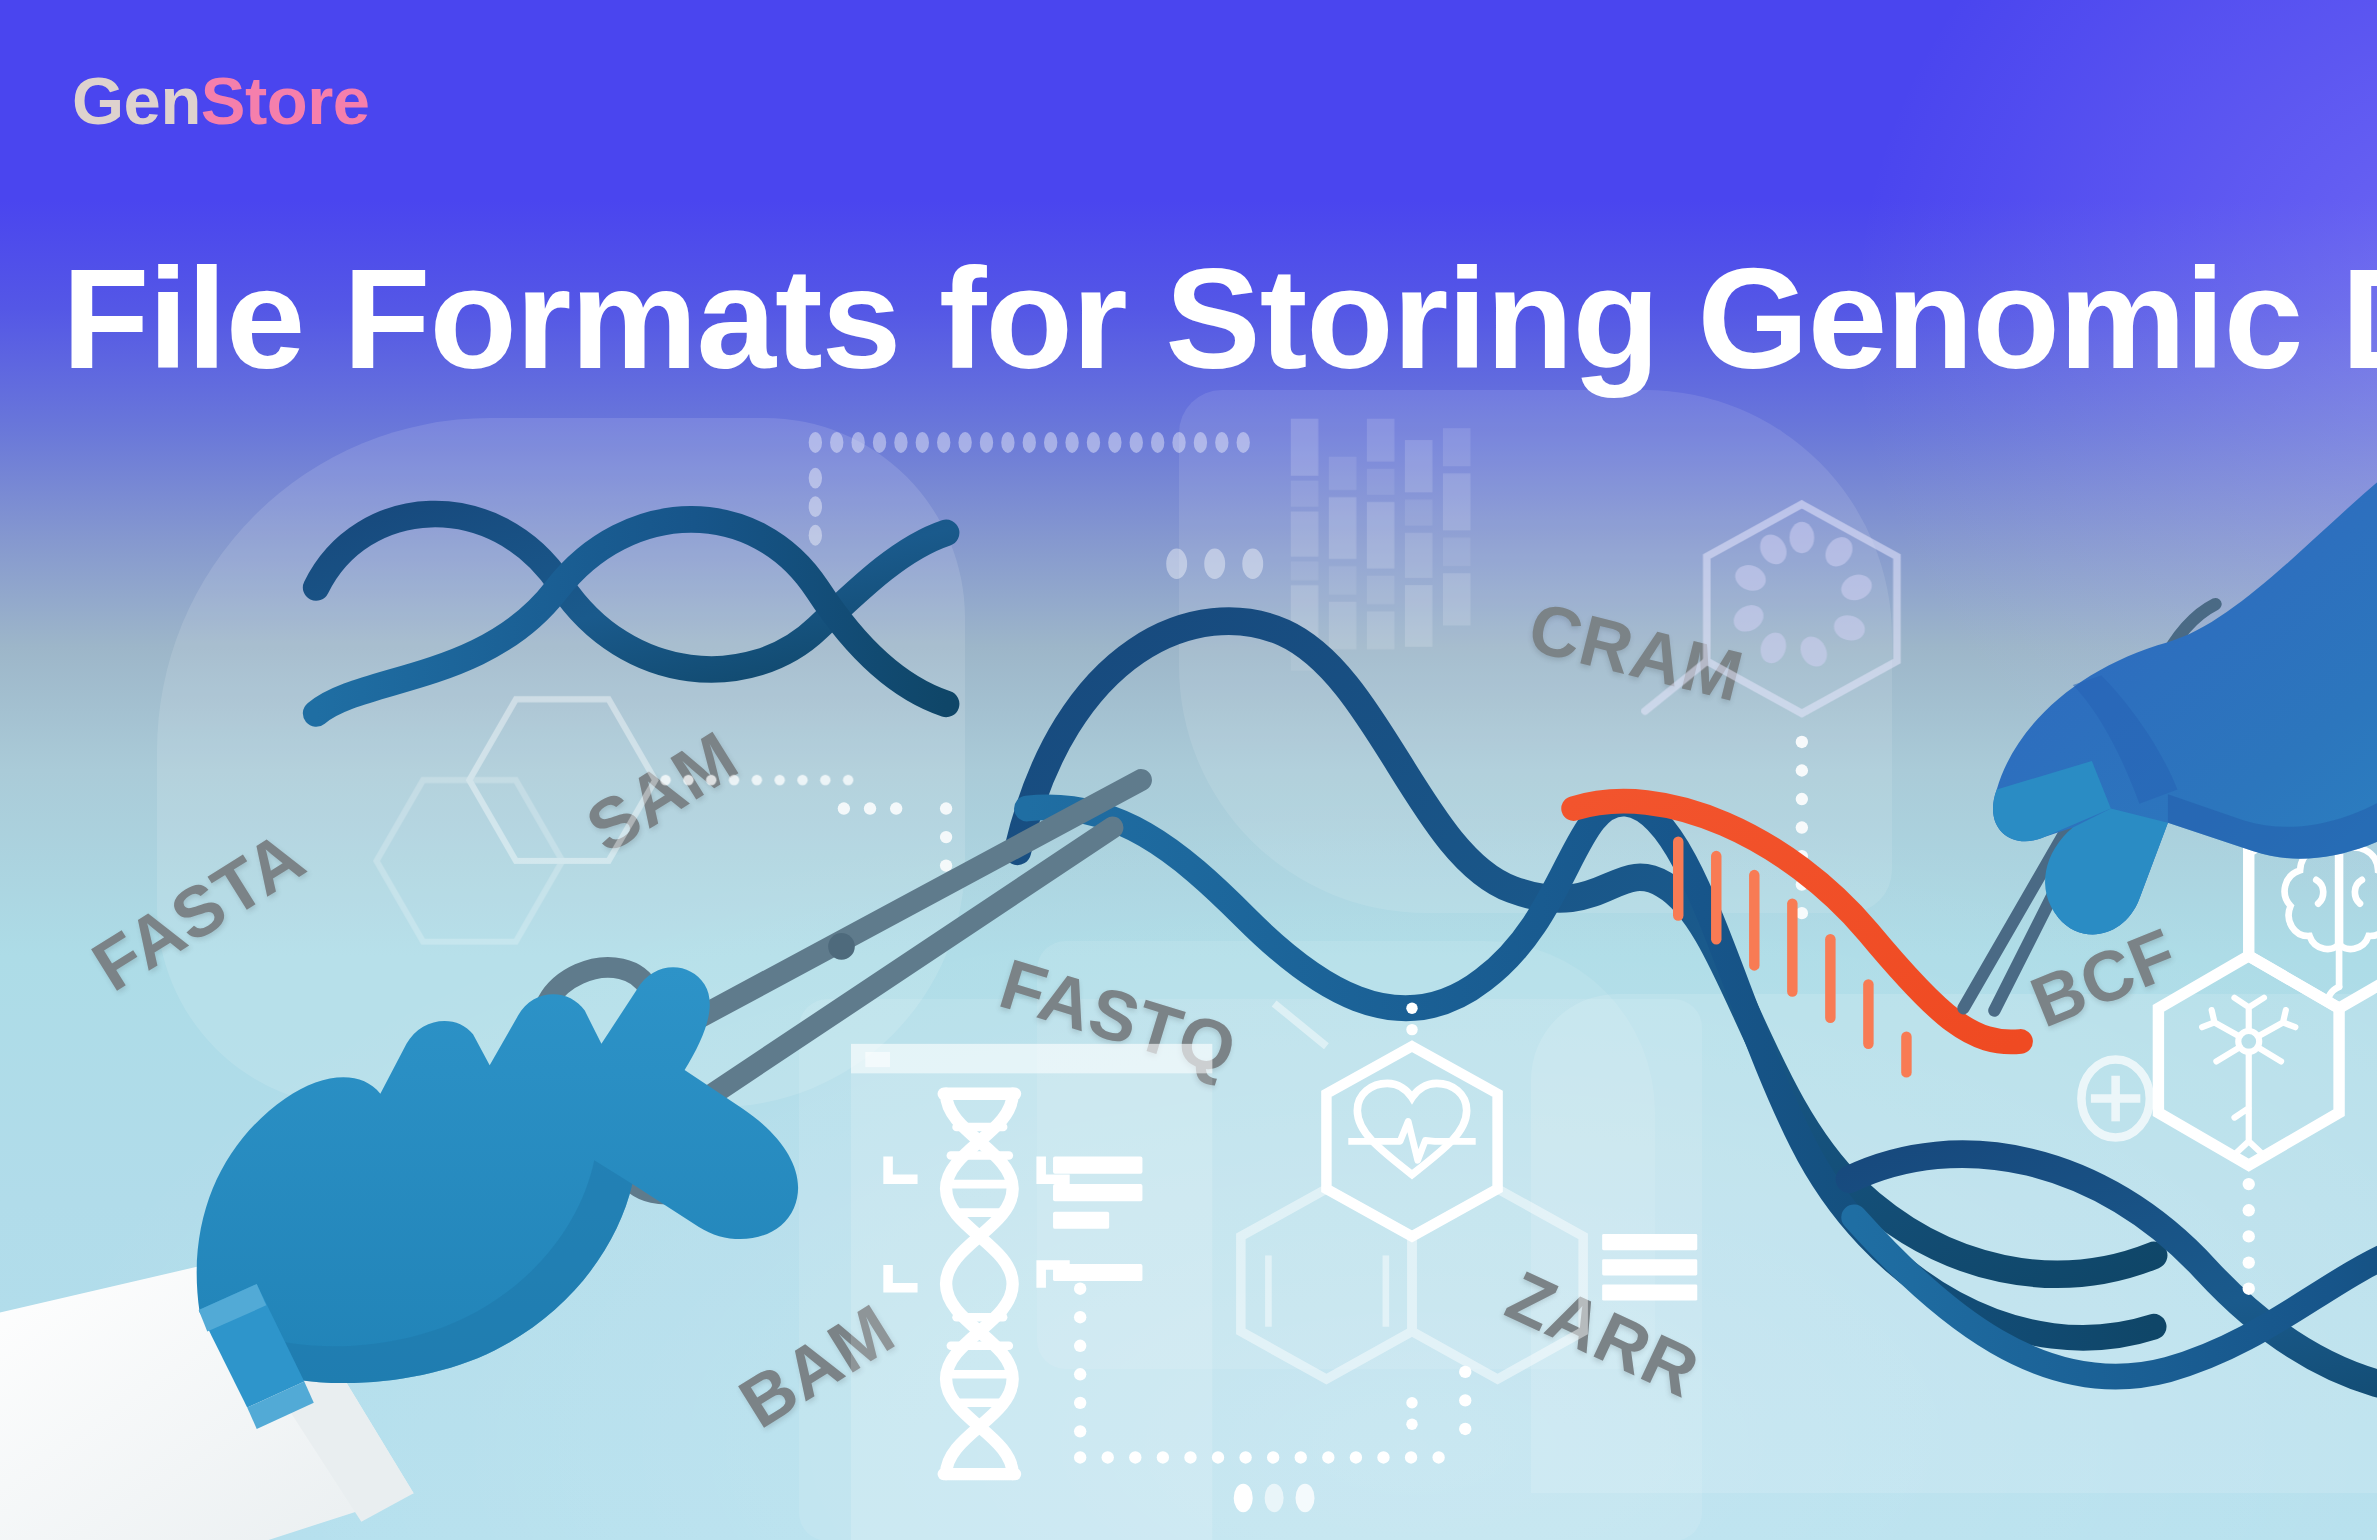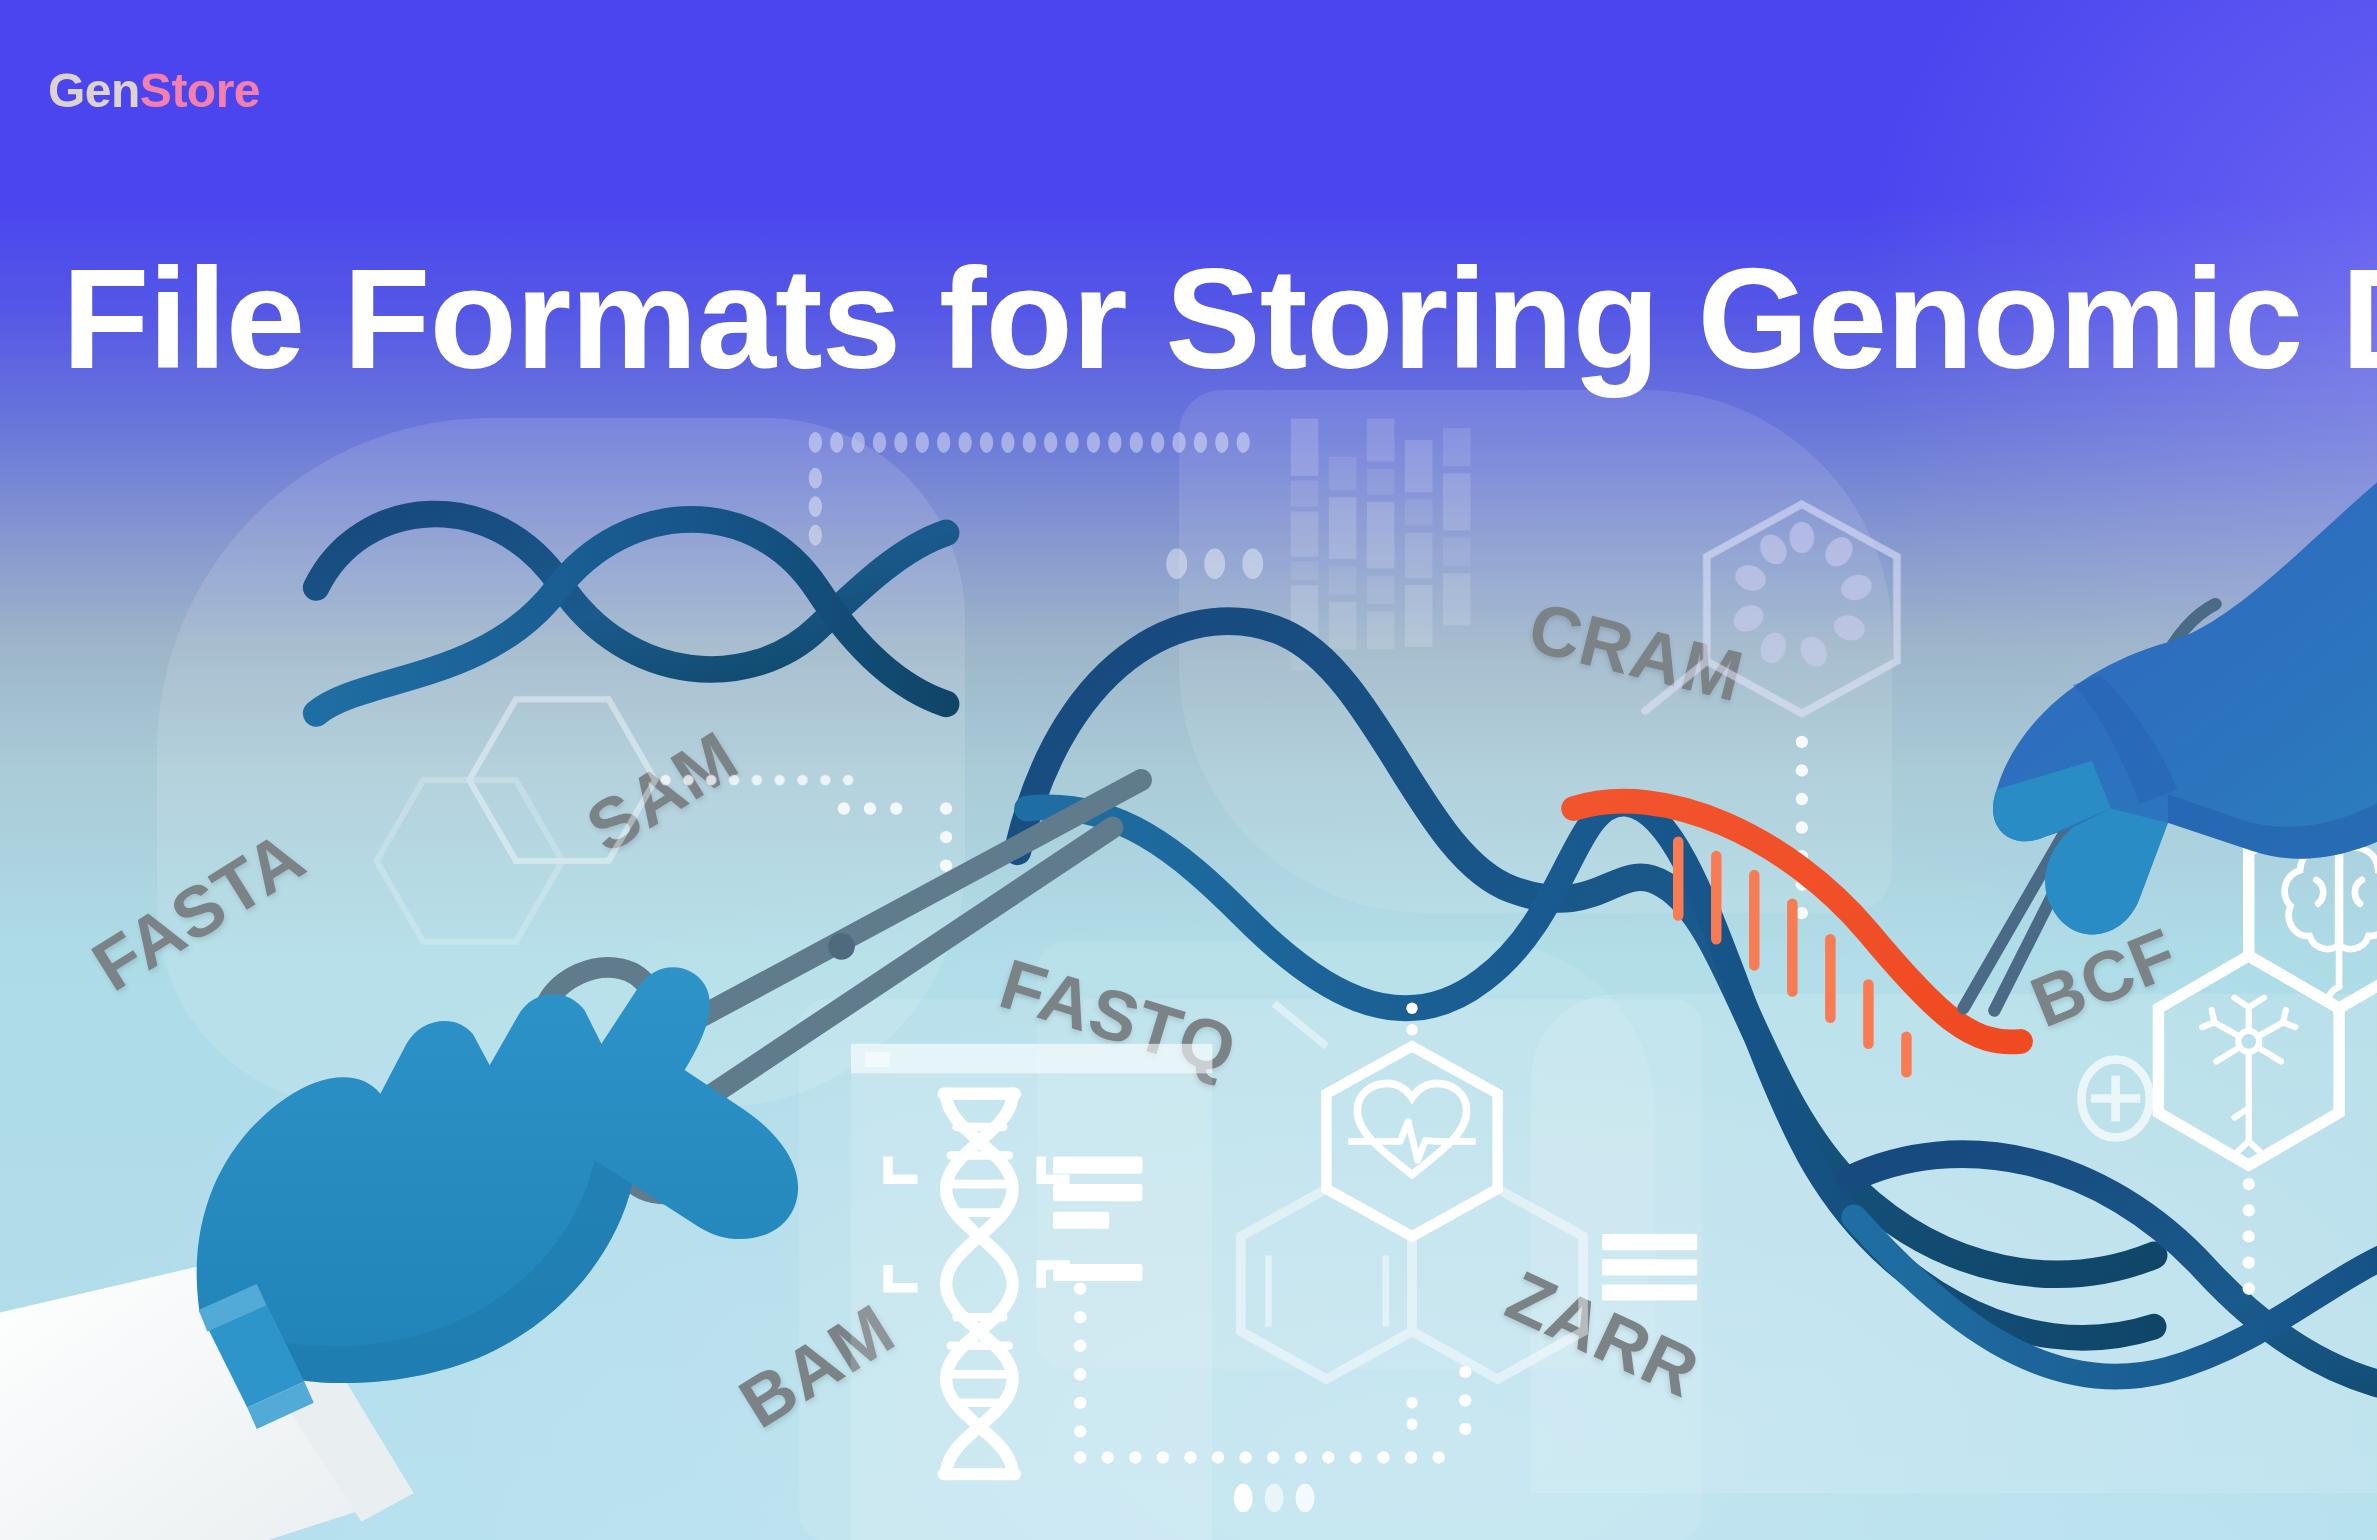--- a/index.html
+++ b/index.html
@@ -40,22 +40,22 @@
   
   .plate { position:absolute; background:rgba(255,255,255,0.12); border-radius:133px; }
   .plate.p1 { left:157px;  top:418px;  width:808px; height:689px; border-radius:333px 200px 247px 200px; }
   .plate.p2 { left:1179px; top:390px;  width:713px; height:523px; border-radius:43px 247px 43px 247px; background:rgba(255,255,255,0.10);}
   .plate.p3 { left:1531px; top:994px; width:1189px; height:499px; border-radius:86px 86px 0 0; background:rgba(255,255,255,0.13);}
   .plate.p4 { left:799px; top:999px; width:903px; height:542px; border-radius:28.5px; background:rgba(255,255,255,0.10);}
   .plate.p5 { left:1037px; top:941px; width:618px; height:428px; border-radius:28.5px 171px 28.5px 28.5px; background:rgba(255,255,255,0.09);}
 
   
   #logo {
-    position:absolute; left:48px; top:67px;
-    font-size:48px; font-weight:bold; letter-spacing:-0.5px;
+    position:absolute; left:72px; top:67px;
+    font-size:67px; font-weight:bold; letter-spacing:-0.5px;
     line-height:1;
     white-space:nowrap;
     text-align:center;
   }
   #logo .gen   { color:#ded2ce; }
   #logo .store { color:#f57fac; }
 
   
   #headline {
     position:absolute; left:62px; top:247px;

